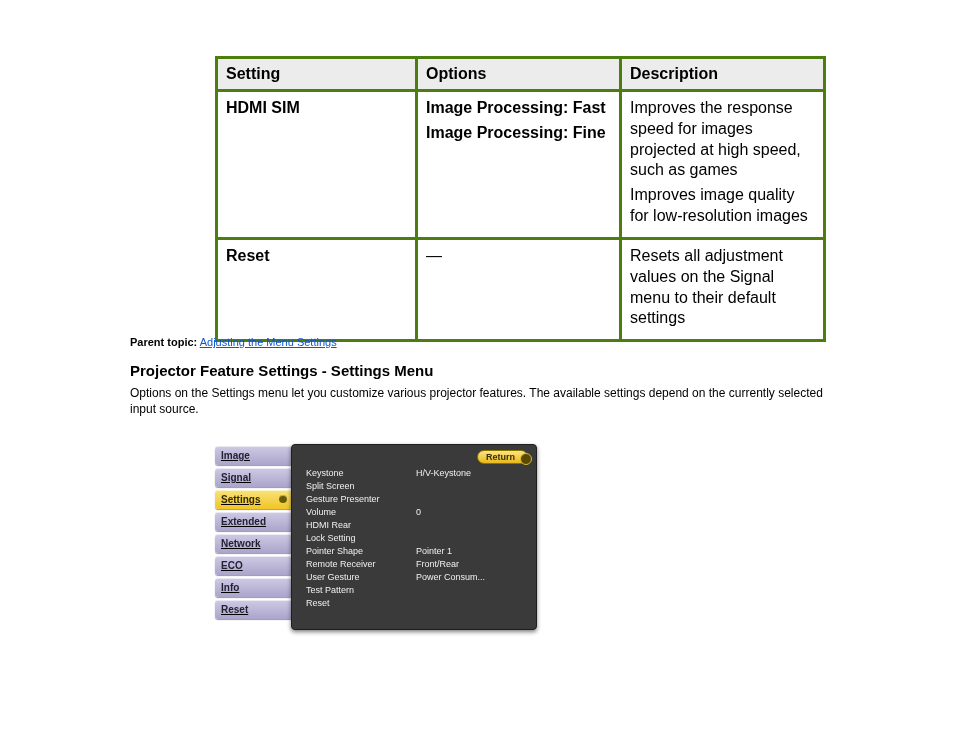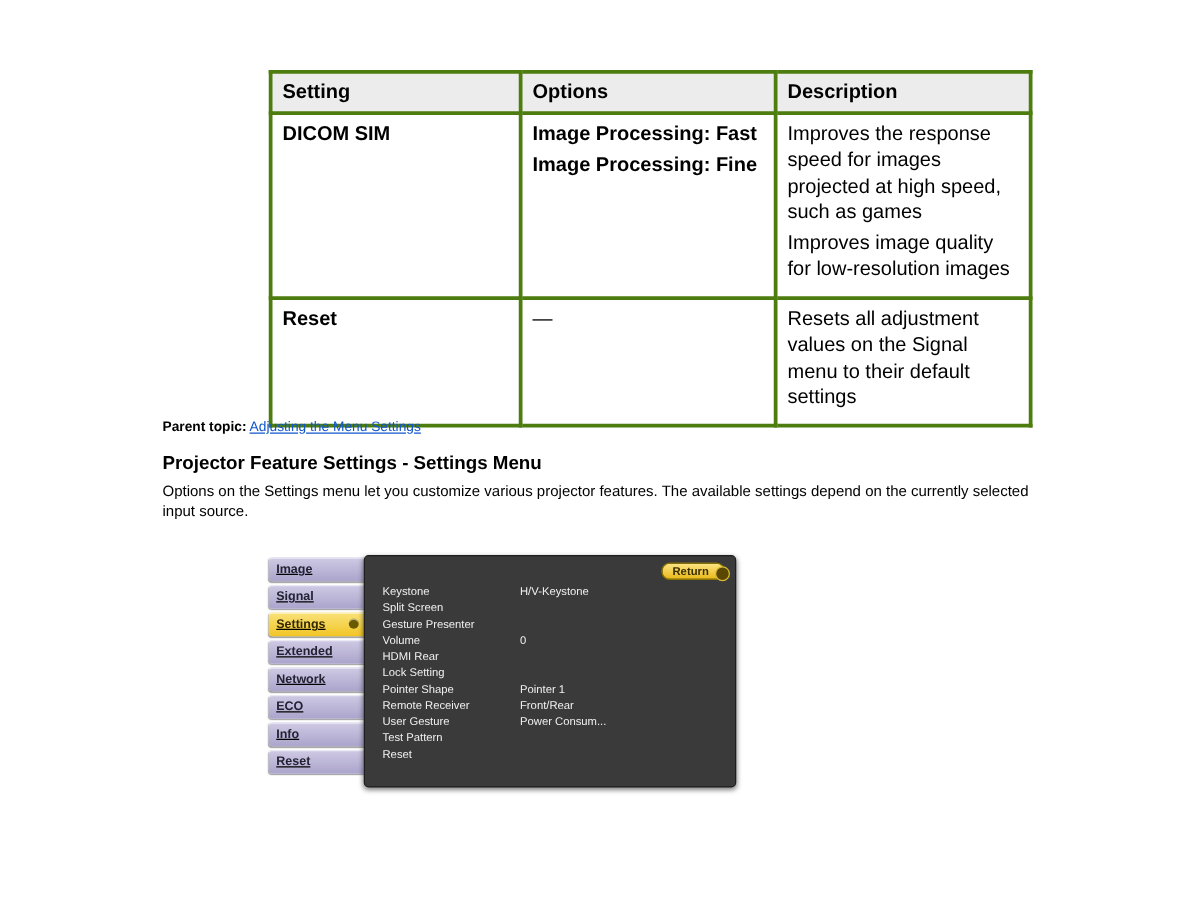--- a/index.html
+++ b/index.html
@@ -109,21 +109,21 @@
     width: 8px;
     height: 8px;
     border-radius: 50%;
     background: #695a00;
     box-shadow: inset 0 1px 0 rgba(255,255,255,0.5);
   }
   .osd-panel {
     position: absolute;
     left: 76px;
     top: 0;
-    width: 298px;
+    width: 246px;
     height: 186px;
     background: #3A3A3A;
     border: 1px solid #1e1e1e;
     border-radius: 4px;
     box-shadow: 0 2px 4px rgba(0,0,0,0.5);
     color: #DADADA;
     font-size: 9px;
     padding: 6px 10px 8px 14px;
     box-sizing: border-box;
   }
@@ -194,21 +194,21 @@
     <thead>
       <tr>
         <th>Setting</th>
         <th>Options</th>
         <th>Description</th>
       </tr>
     </thead>
     <tbody>
       <tr class="row-tall">
         <td>
-          <p class="table-p bold">DICOM SIM</p>
+          <p class="table-p bold">HDMI SIM</p>
         </td>
         <td>
           <p class="table-p bold">Image Processing: Fast</p>
           <p class="table-p"> </p>
           <p class="table-p bold">Image Processing: Fine</p>
         </td>
         <td>
           <p class="table-p">Improves the response speed for images projected at high speed, such as games</p>
           <p class="table-p"> </p>
           <p class="table-p">Improves image quality for low-resolution images</p>

